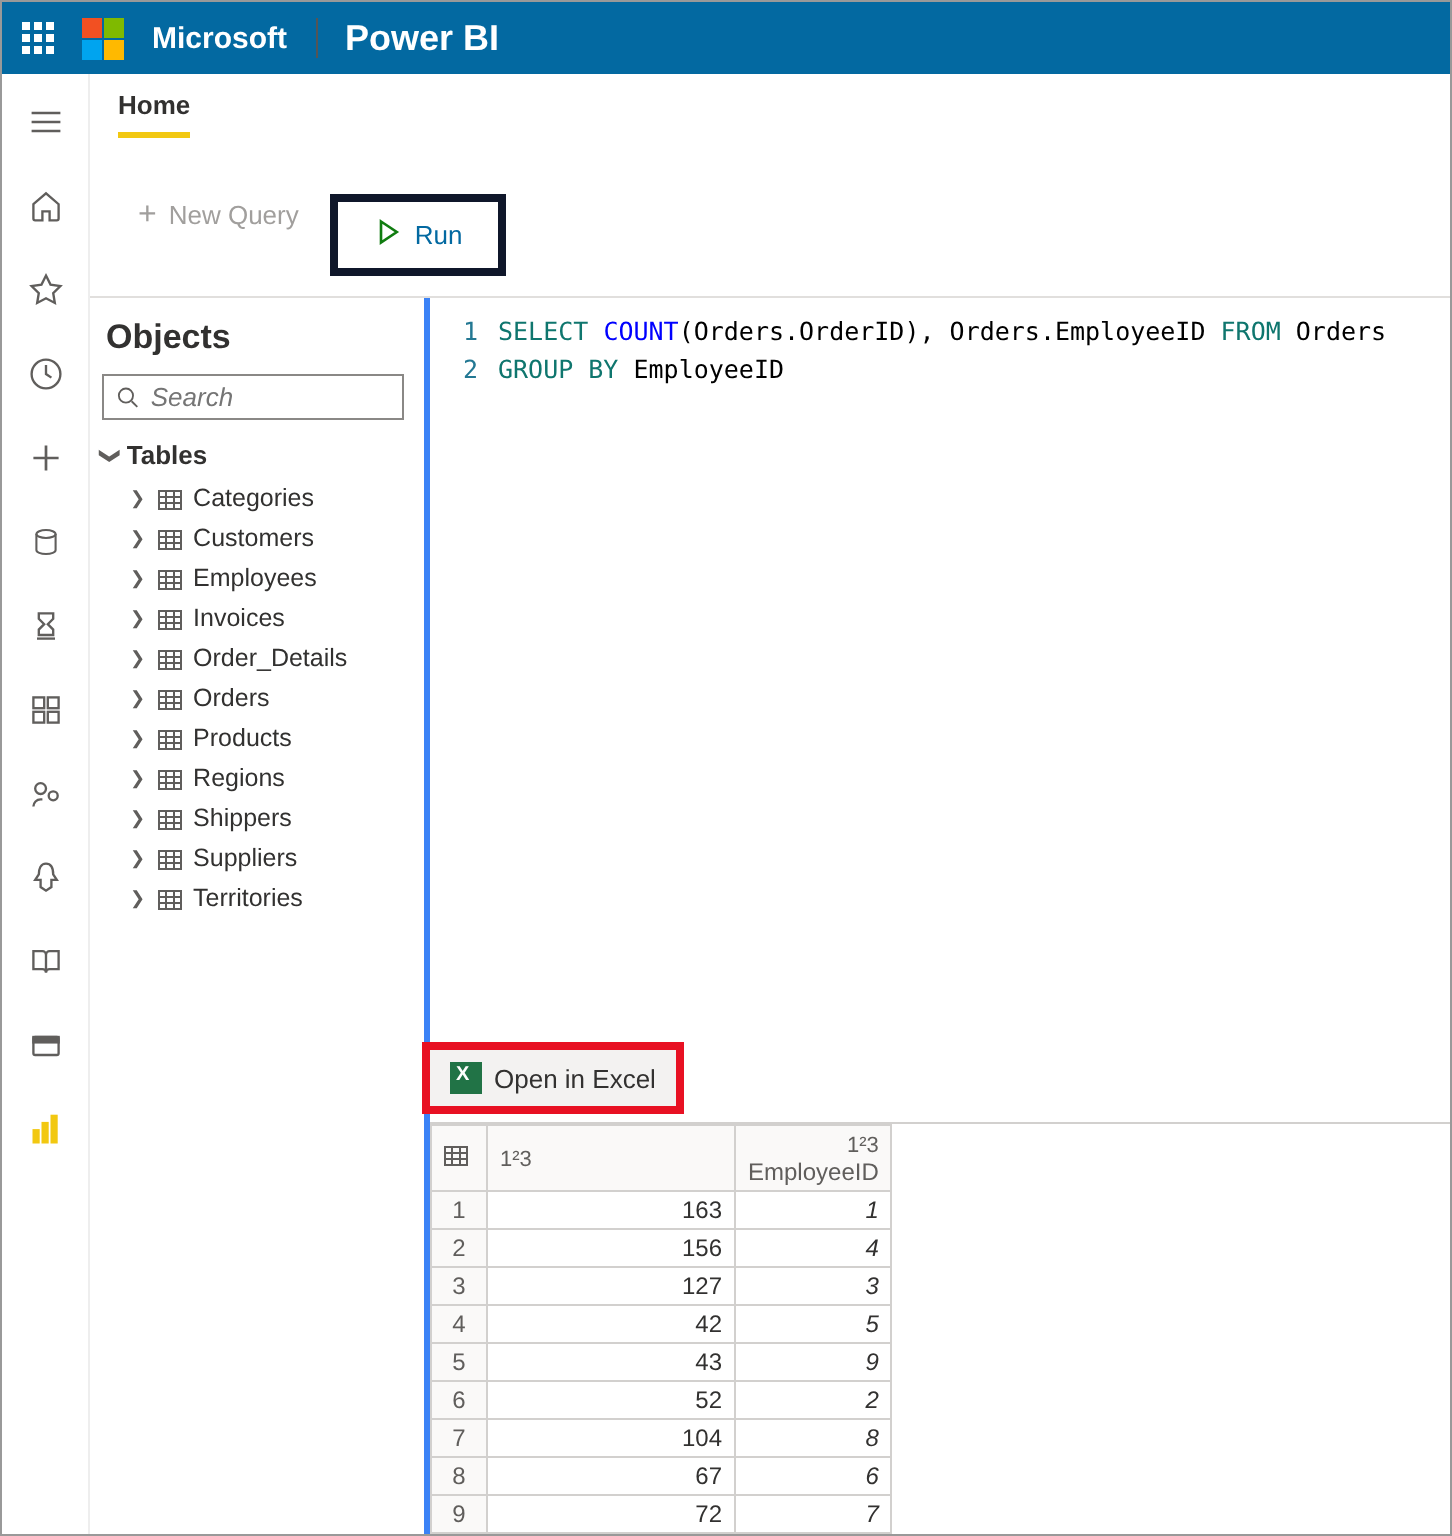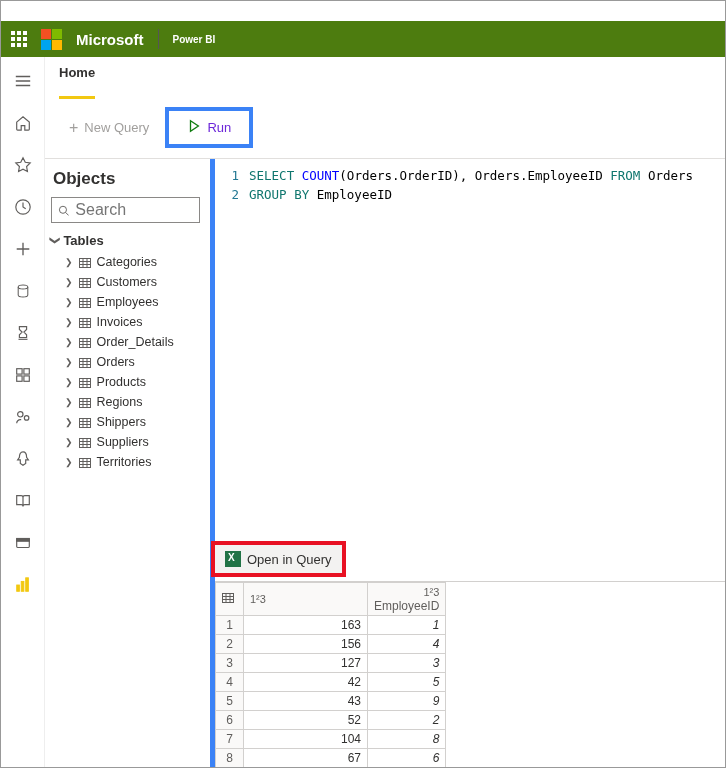--- a/index.html
+++ b/index.html
@@ -1,44 +1,44 @@
 <!DOCTYPE html>
 <html><head>
 <meta charset="utf-8">
 <style>
   * { box-sizing: border-box; margin: 0; padding: 0; }
   body { font-family: "Segoe UI", Arial, sans-serif; font-size: 13px; color: #323130; background: #fff; width: 726px; height: 768px; overflow: hidden; border: 1px solid #999; }
-  .topbar { background: #4d7c0f; color: #fff; height: 36px; display: flex; align-items: center; padding: 0 10px; gap: 14px; margin-top: 20px; }
+  .topbar { background: #0369a1; color: #fff; height: 36px; display: flex; align-items: center; padding: 0 10px; gap: 14px; }
   .waffle { display: grid; grid-template-columns: repeat(3,4px); grid-template-rows: repeat(3,4px); gap: 2px; }
   .waffle span { background: #fff; width:4px;height:4px; }
   .ms-logo { display: grid; grid-template-columns: 10px 10px; grid-template-rows: 10px 10px; gap: 1px; }
   .ms-logo span:nth-child(1){background:#f25022;} .ms-logo span:nth-child(2){background:#7fba00;}
   .ms-logo span:nth-child(3){background:#00a4ef;} .ms-logo span:nth-child(4){background:#ffb900;}
   .brand { font-size: 15px; font-weight: 600; }
   .divider { width:1px; height:20px; background:#555; }
-  .product { font-size: 10px; font-weight: 600; }
+  .product { font-size: 18px; font-weight: 600; }
   .doc-title { font-size: 14px; color: #ccc; }
   .shell { display:flex; height: calc(100% - 36px); }
   .leftnav { width: 44px; background:#fff; border-right:1px solid #eee; display:flex; flex-direction:column; align-items:center; padding-top:14px; gap:22px; }
   .leftnav .nav-icon { width:20px;height:20px; display:flex;align-items:center;justify-content:center; color:#605e5c; cursor:pointer; }
   .leftnav .nav-icon.active svg { fill:#f2c811; stroke:#f2c811; }
   .main { flex:1; display:flex; flex-direction:column; }
   .ribbon { border-bottom:1px solid #e1dfdd; padding: 8px 14px 0 14px; }
   .ribbon-tabs { display:flex; gap:16px; }
-  .ribbon-tab { font-size:13px; font-weight:600; padding-bottom:16px; border-bottom:3px solid #f2c811; }
+  .ribbon-tab { font-size:13px; font-weight:600; padding-bottom:6px; border-bottom:3px solid #f2c811; }
   .ribbon-actions { display:flex; gap:6px; align-items:center; padding:8px 0 10px 0; }
   .ribbon-btn { display:flex; align-items:center; gap:6px; padding:4px 10px; cursor:pointer; color:#a19f9d; }
-  .ribbon-btn.run { color:#6d28d9; border:4px solid #3b82f6; padding:8px 18px; }
+  .ribbon-btn.run { color:#0369a1; border:4px solid #0f172a; padding:8px 18px;margin-top:20px; }
   .plus-icon { font-size:16px; line-height:1; }
   .play-icon svg { stroke:#107c10; fill:none; stroke-width:1.5; }
   .content { flex:1; display:flex; overflow:hidden; }
-  .objects-panel { width:170px; border-right:5px solid #3b82f6; padding:10px 10px 10px 6px; overflow:auto; }
+  .objects-panel { width:170px; border-right:3px solid #3b82f6; padding:10px 10px 10px 6px; overflow:auto; }
   .objects-title { font-size:17px; font-weight:600; margin:0 0 8px 2px; }
   .search-box { display:flex; align-items:center; border:1px solid #8a8886; padding:3px 6px; gap:6px; margin-bottom:10px; }
-  .search-box input { border:none; outline:none; font-size:16px; width:100%; }
+  .search-box input { border:none; outline:none; font-size:13px; width:100%;font-style:italic; }
   .tree-group { font-weight:600; display:flex; align-items:center; gap:4px; cursor:pointer; margin:4px 0; }
   .chev { font-size:10px; color:#605e5c; transform:rotate(90deg); display:inline-block; }
   .chev.right { transform:none; }
   .tree-item { display:flex; align-items:center; gap:6px; padding:3px 0 3px 14px; cursor:pointer; font-size:12.5px; color:#323130; }
   .tree-item .chev { transform:none; font-size:9px; }
   .table-icon { width:12px;height:10px; display:inline-block; }
   .table-icon svg { width:12px;height:10px; }
   .editor-wrap { flex:1; display:flex; flex-direction:column; }
   .code-area { flex:1; padding:8px 10px; font-family: Consolas, monospace; font-size:12.5px; line-height:1.5; white-space:pre; overflow:auto; }
   .code-line { display:flex; }
@@ -290,21 +290,21 @@
               <span>Territories</span>
             </div>
           </div>
       </div>
 
       <div class="editor-wrap">
         <div class="code-area" id="code-area"><div class="code-line"><span class="gutter">1</span><span><span class="kw">SELECT </span><span class="fn">COUNT</span><span class="plain">(Orders.OrderID), Orders.EmployeeID </span><span class="kw">FROM</span><span class="plain"> Orders</span></span></div><div class="code-line"><span class="gutter">2</span><span><span class="kw">GROUP BY</span><span class="plain"> EmployeeID</span></span></div></div>
         <div class="results-toolbar">
           <div class="open-excel">
             <span class="excel-icon"></span>
-            <span>Open in Query</span>
+            <span>Open in Excel</span>
           </div>
         </div>
         <div class="results-grid">
           <table>
             <thead>
               <tr>
                 <th class="corner-th"><svg viewBox="0 0 12 10" fill="none" stroke="#605e5c" stroke-width="1">
                       <rect x="0.5" y="0.5" width="11" height="9"></rect>
                       <path d="M0.5 3.5h11M0.5 6.5h11M4 0.5v9M8 0.5v9"></path>
                     </svg></th>

